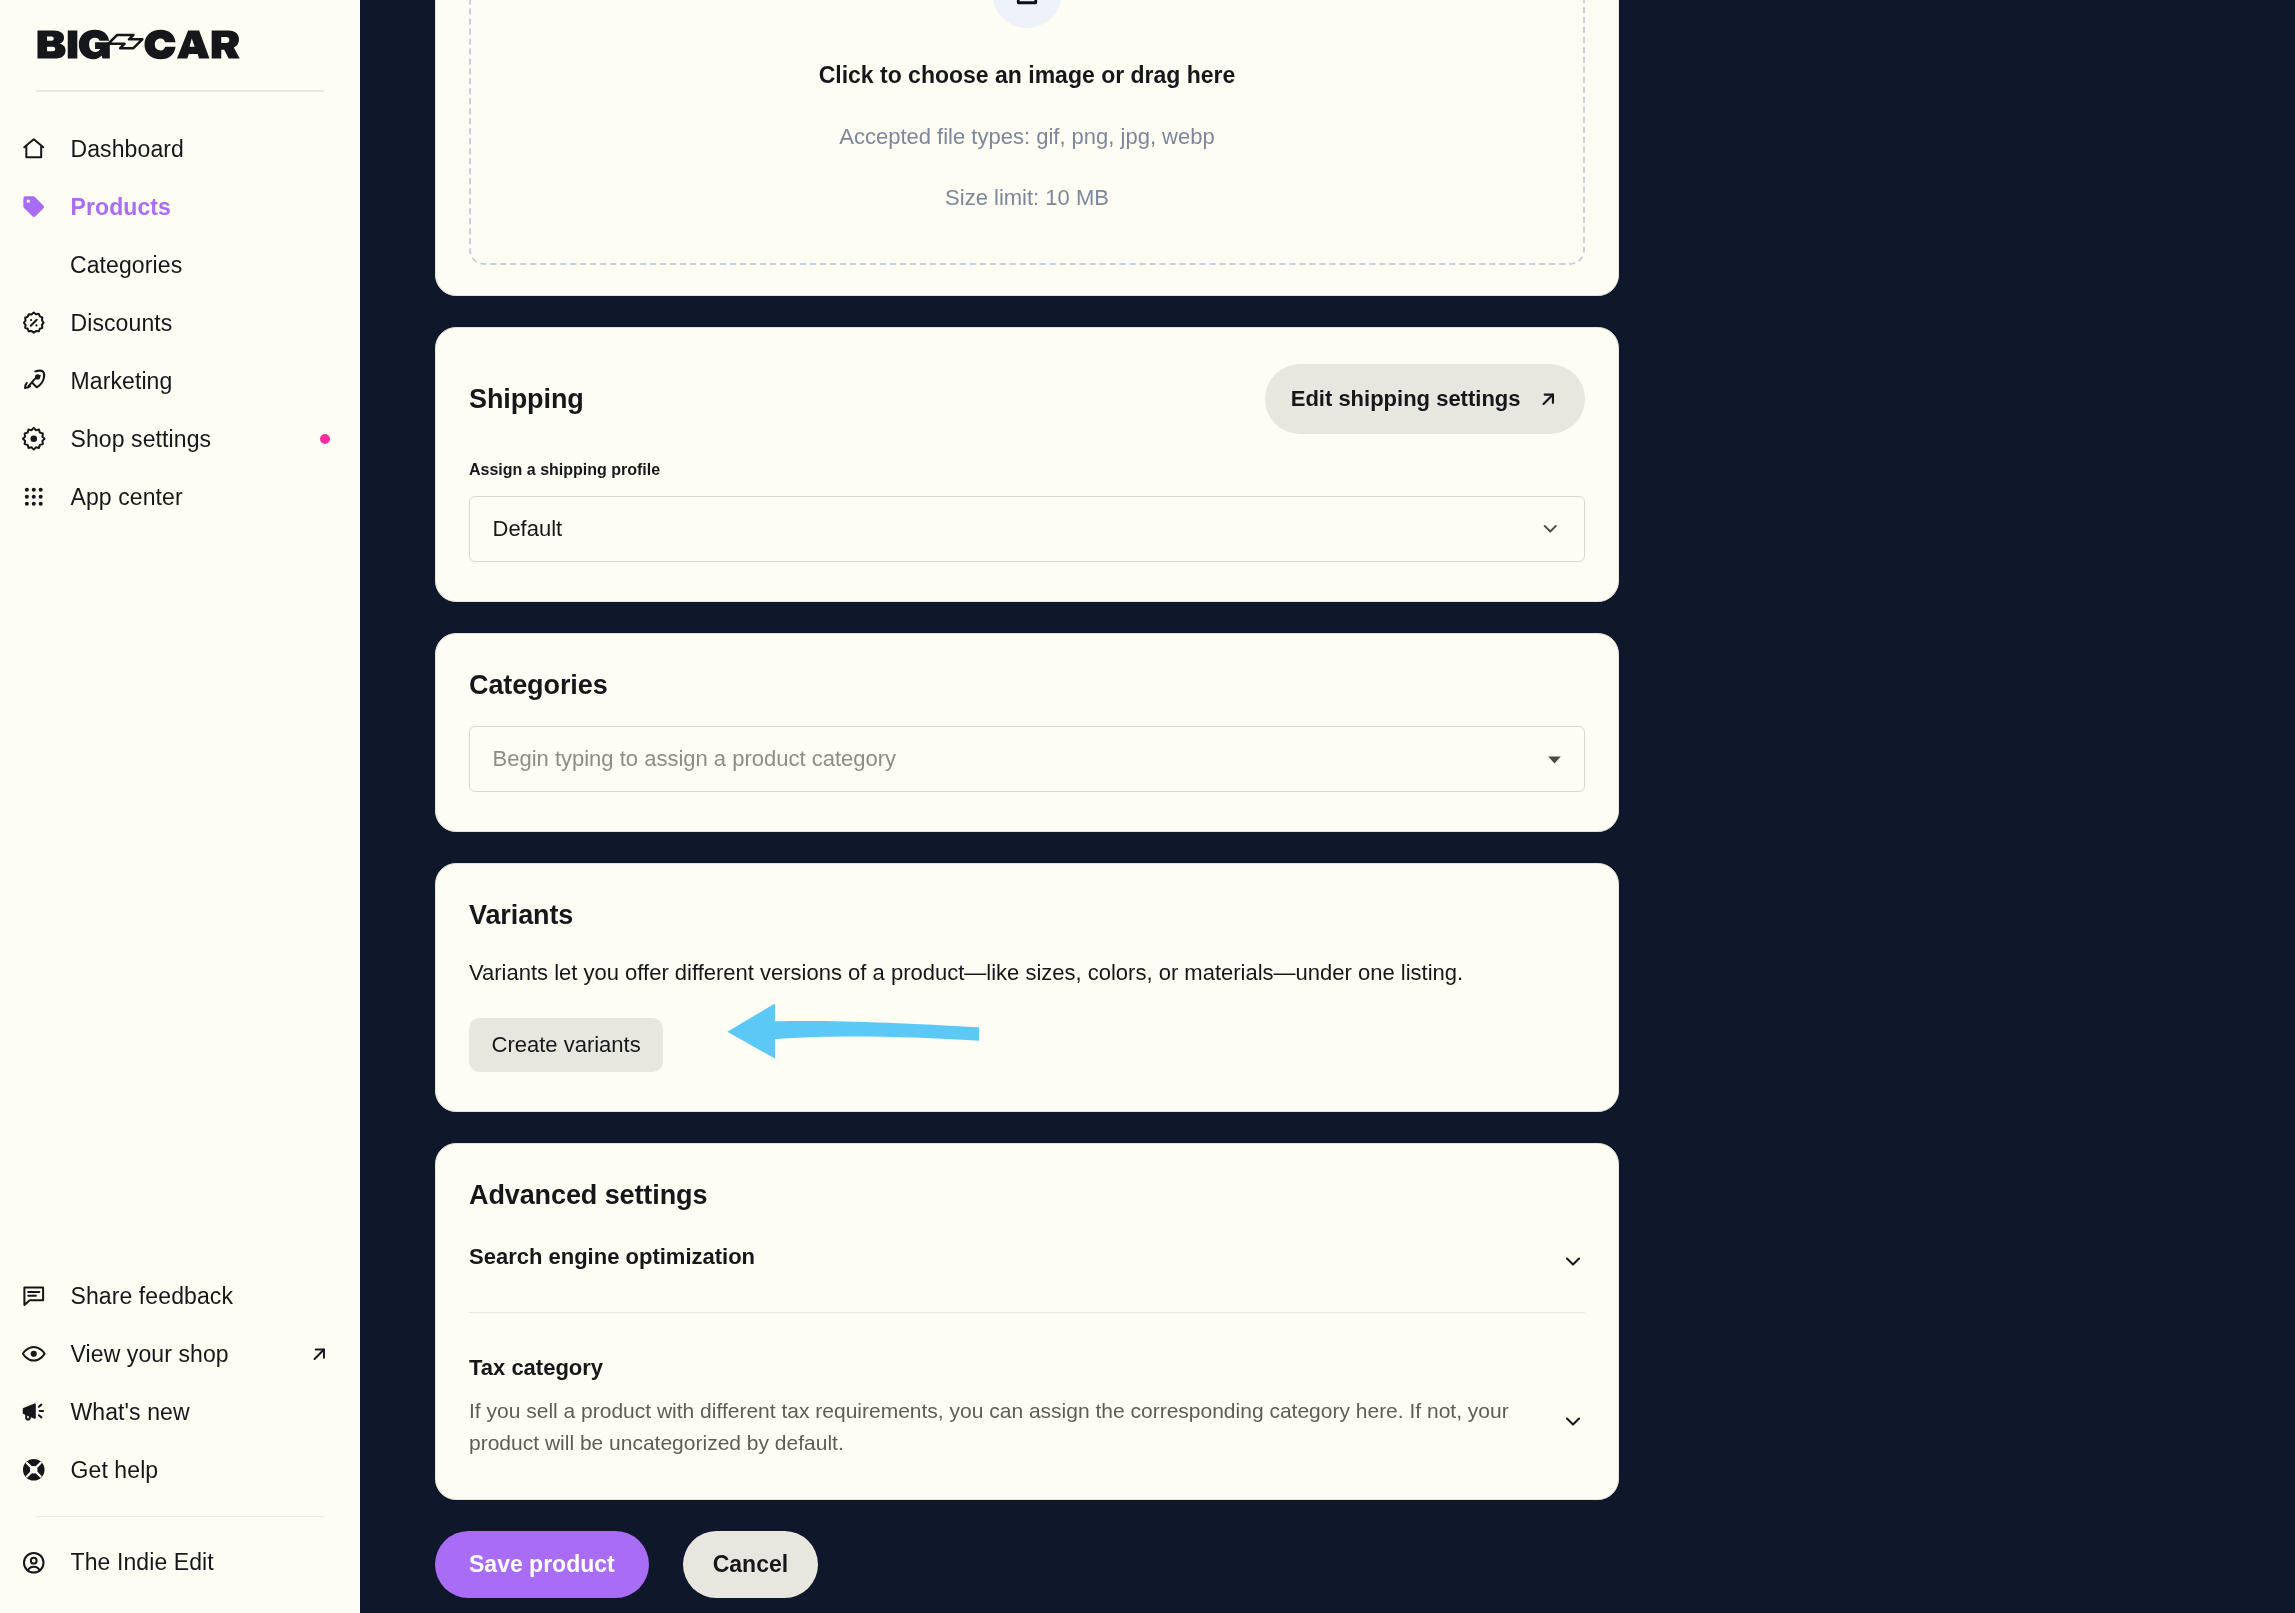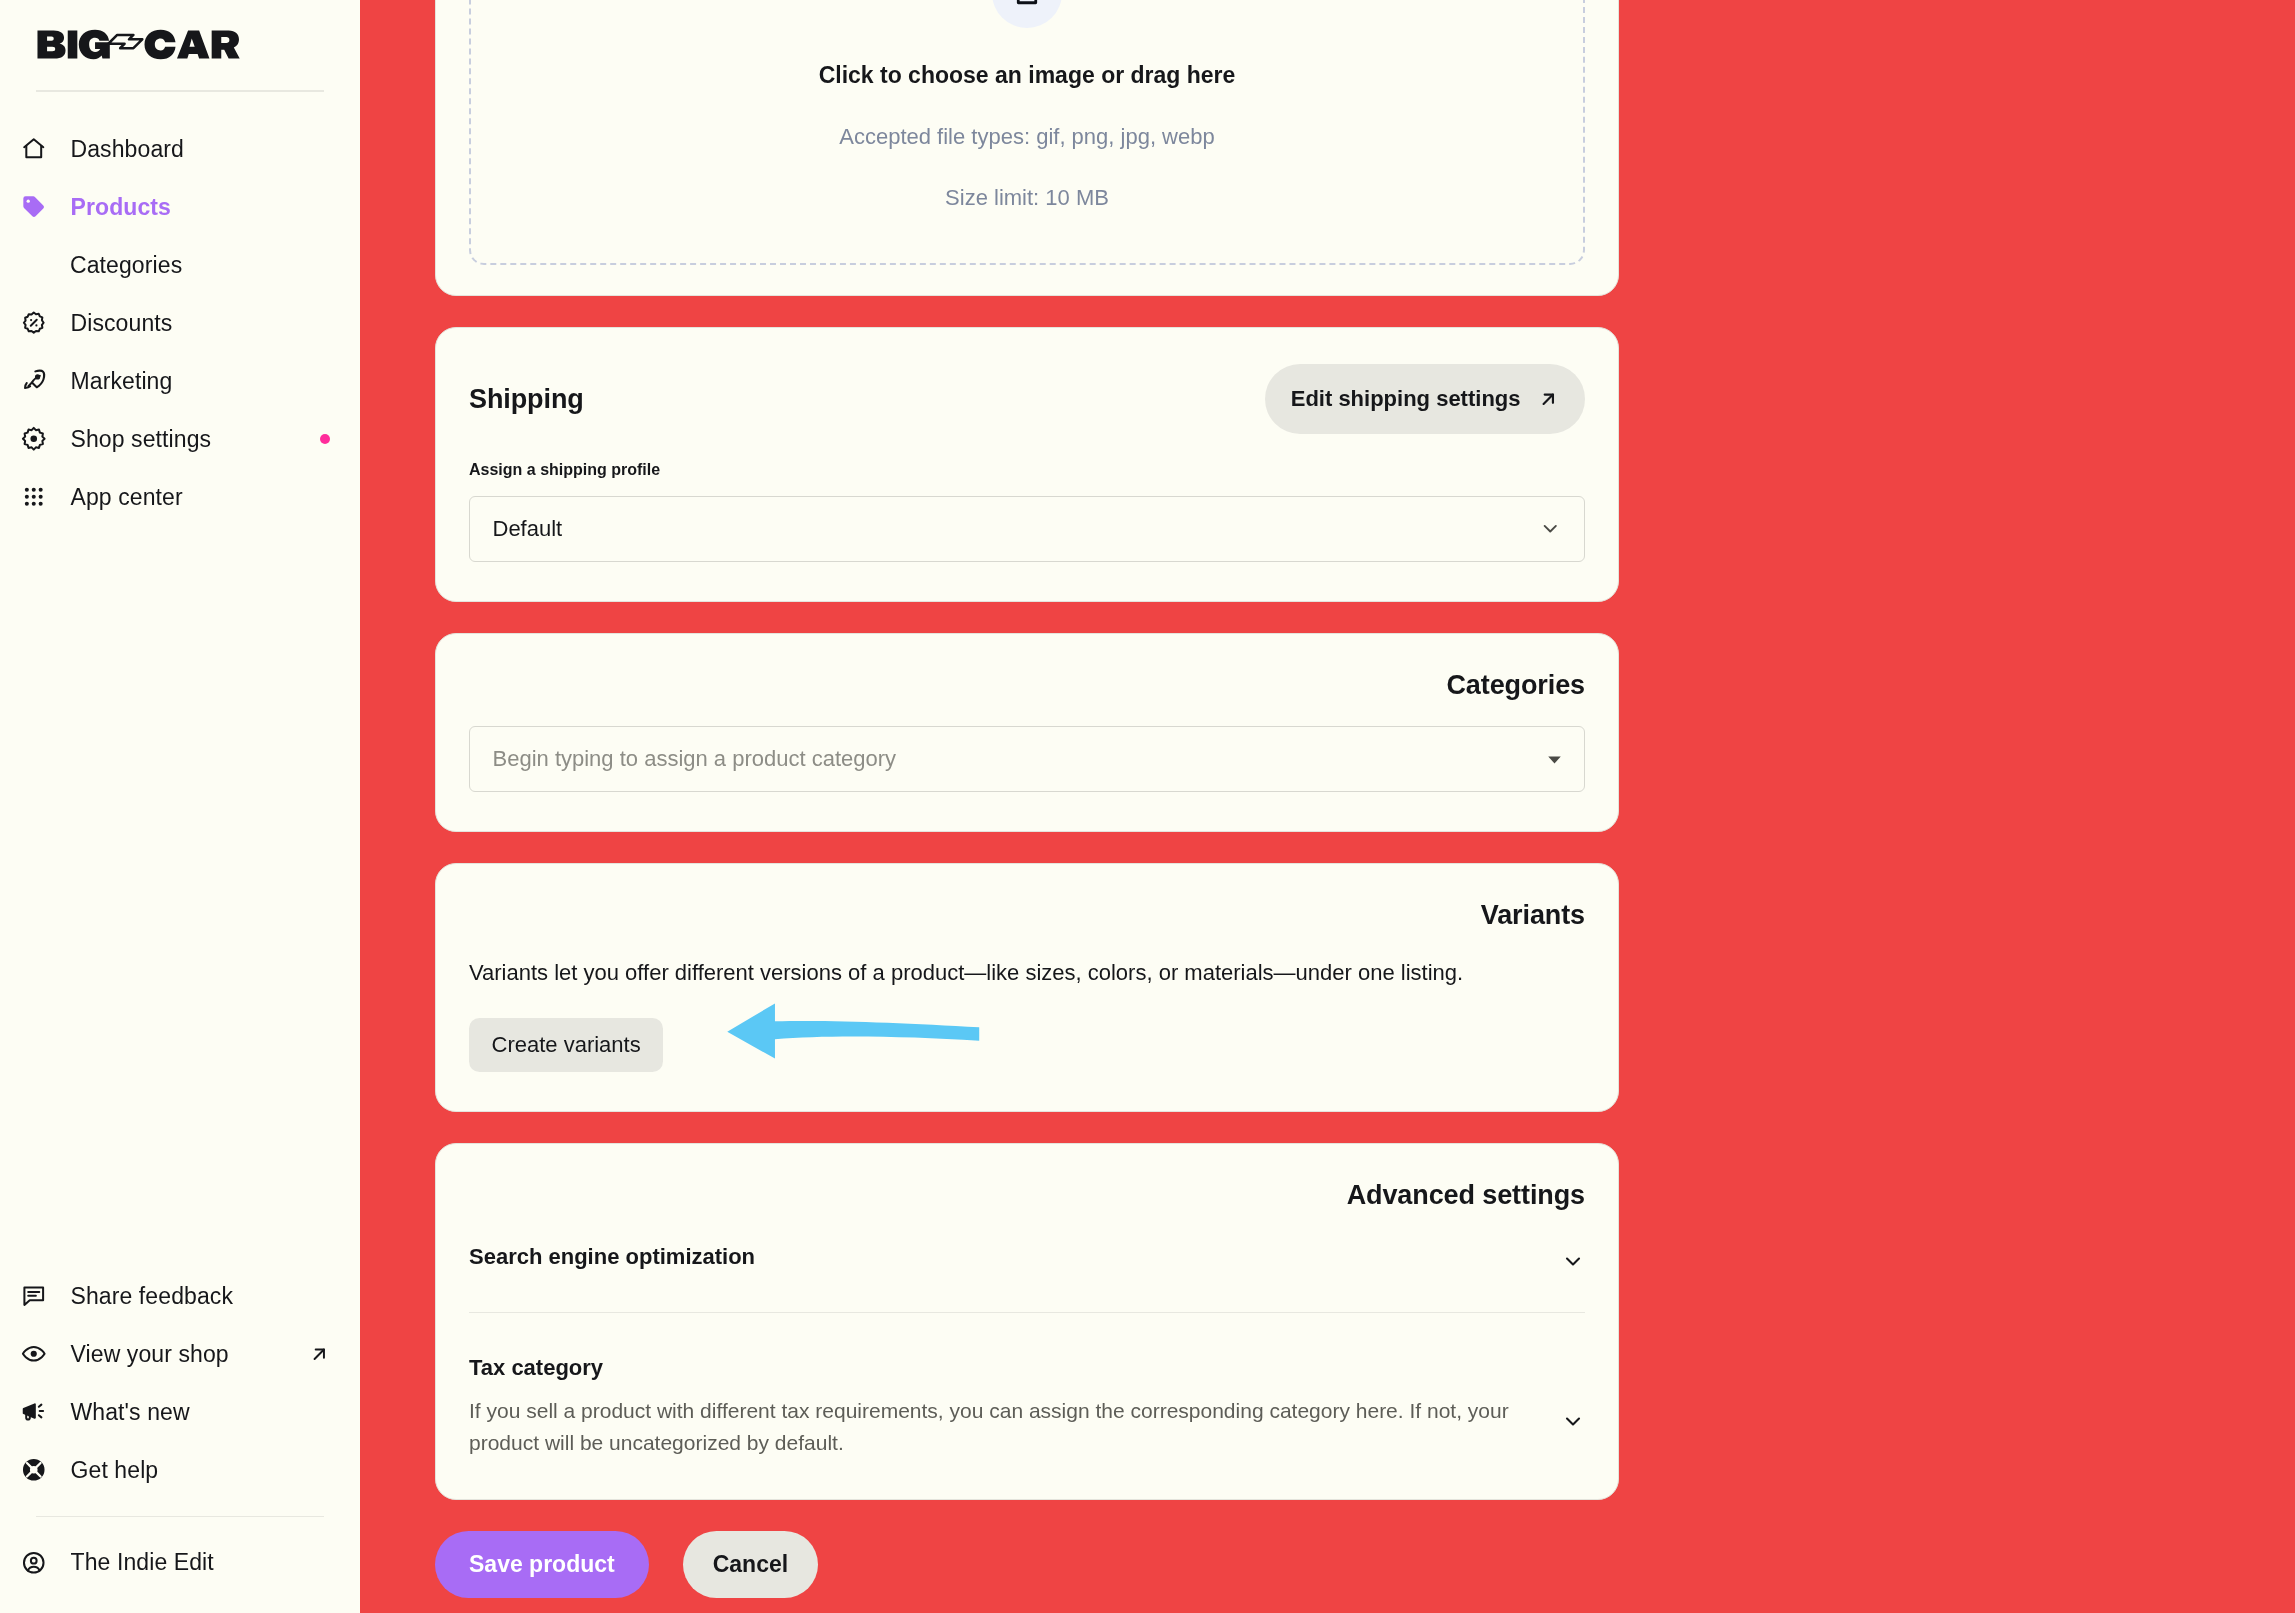--- a/index.html
+++ b/index.html
@@ -94,21 +94,21 @@
   .bottom-divider {
     height: 1.5px;
     background: #e8e8e0;
     margin: 16.5px 36px 16.5px 36px;
   }
 
   
   .main {
     flex: 1 1 auto;
     height: 1614px;
-    background: #ef4444;
+    background: #0f172a;
     overflow: hidden;
     position: relative;
   }
 
   .main-inner {
     width: 1184px;
     margin-left: 75px;
     padding-top: 0;
     position: relative;
   }
@@ -162,21 +162,20 @@
     display: flex;
     align-items: center;
     justify-content: space-between;
     margin-bottom: 27px;
   }
   .card-title {
     font-size: 27px;
     font-weight: 700;
     color: #16171a;
     letter-spacing: -0.1px;
-    text-align: right;
   }
 
   .btn-ghost {
     background: #e7e7e0;
     border: none;
     border-radius: 748px;
     padding: 0 25.5px;
     height: 70px;
     display: inline-flex;
     align-items: center;

